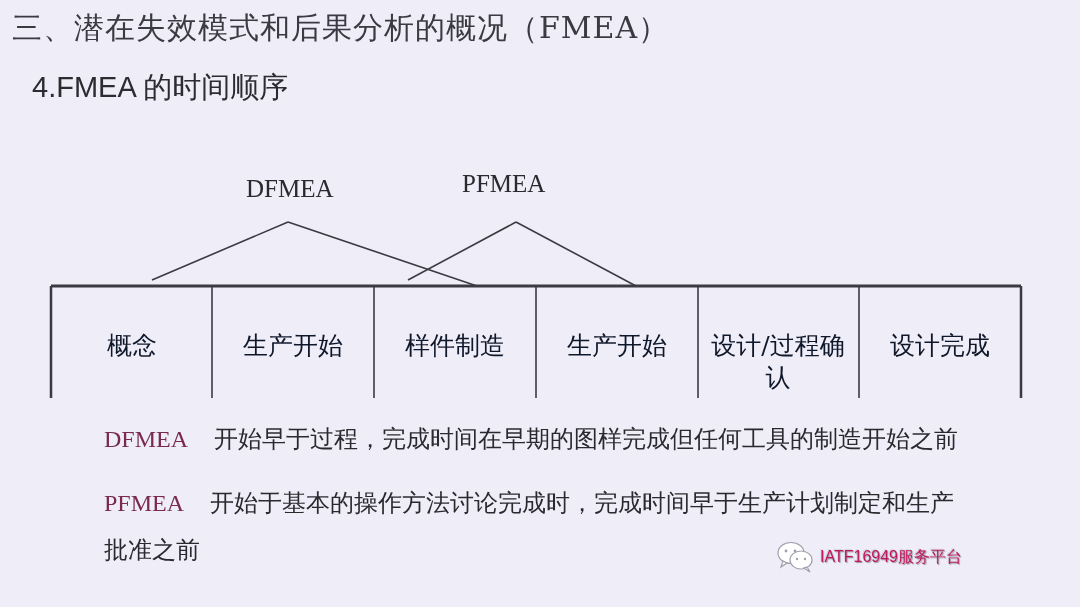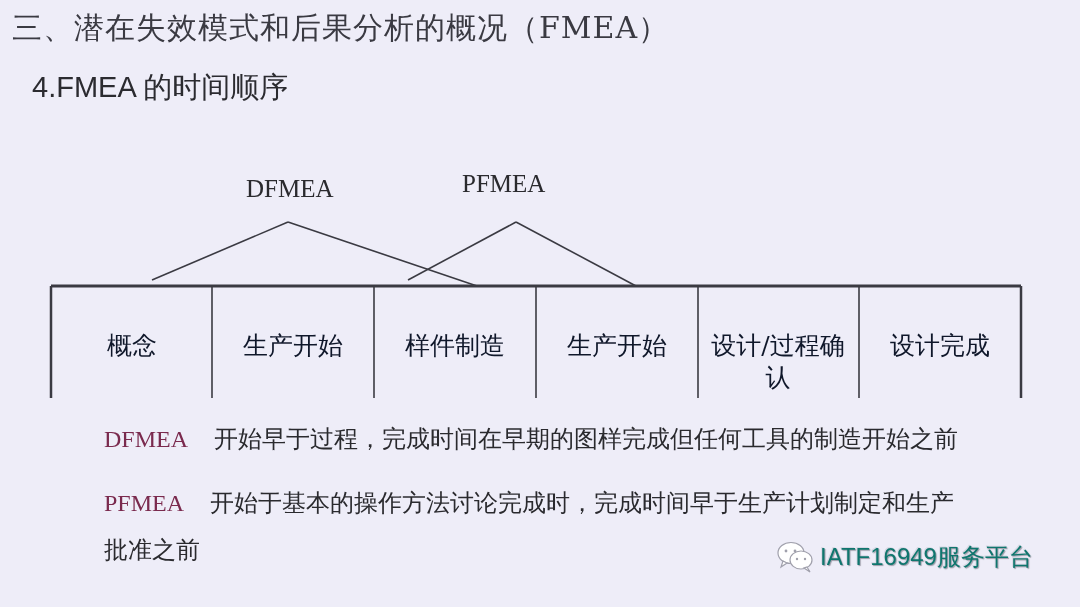--- a/index.html
+++ b/index.html
@@ -37,21 +37,21 @@
       position: absolute; left: 104px; width: 860px;
       font-size: 24px; line-height: 47px; color: #2a2a2e;
     }
     .desc .tag {
       color: #7a2a4e;
       font-family: "Liberation Serif", "DejaVu Serif", serif;
       margin-right: 26px;
     }
     .watermark {
       position: absolute; left: 776px; top: 540px;
-      font-size: 24px; color: #0f766e;
+      font-size: 16px; color: #be185d;
       font-family: "Liberation Sans", "DejaVu Sans", sans-serif;
       text-shadow: 1px 1px 1px #9a9aa6, -1px -1px 0 #d8d8e4;
       display: flex; align-items: center; gap: 4px;
       white-space: nowrap;
     }
   </style>
 </head>
 <body>
 
 <div class="title">三、潜在失效模式和后果分析的概况（FMEA）</div>

